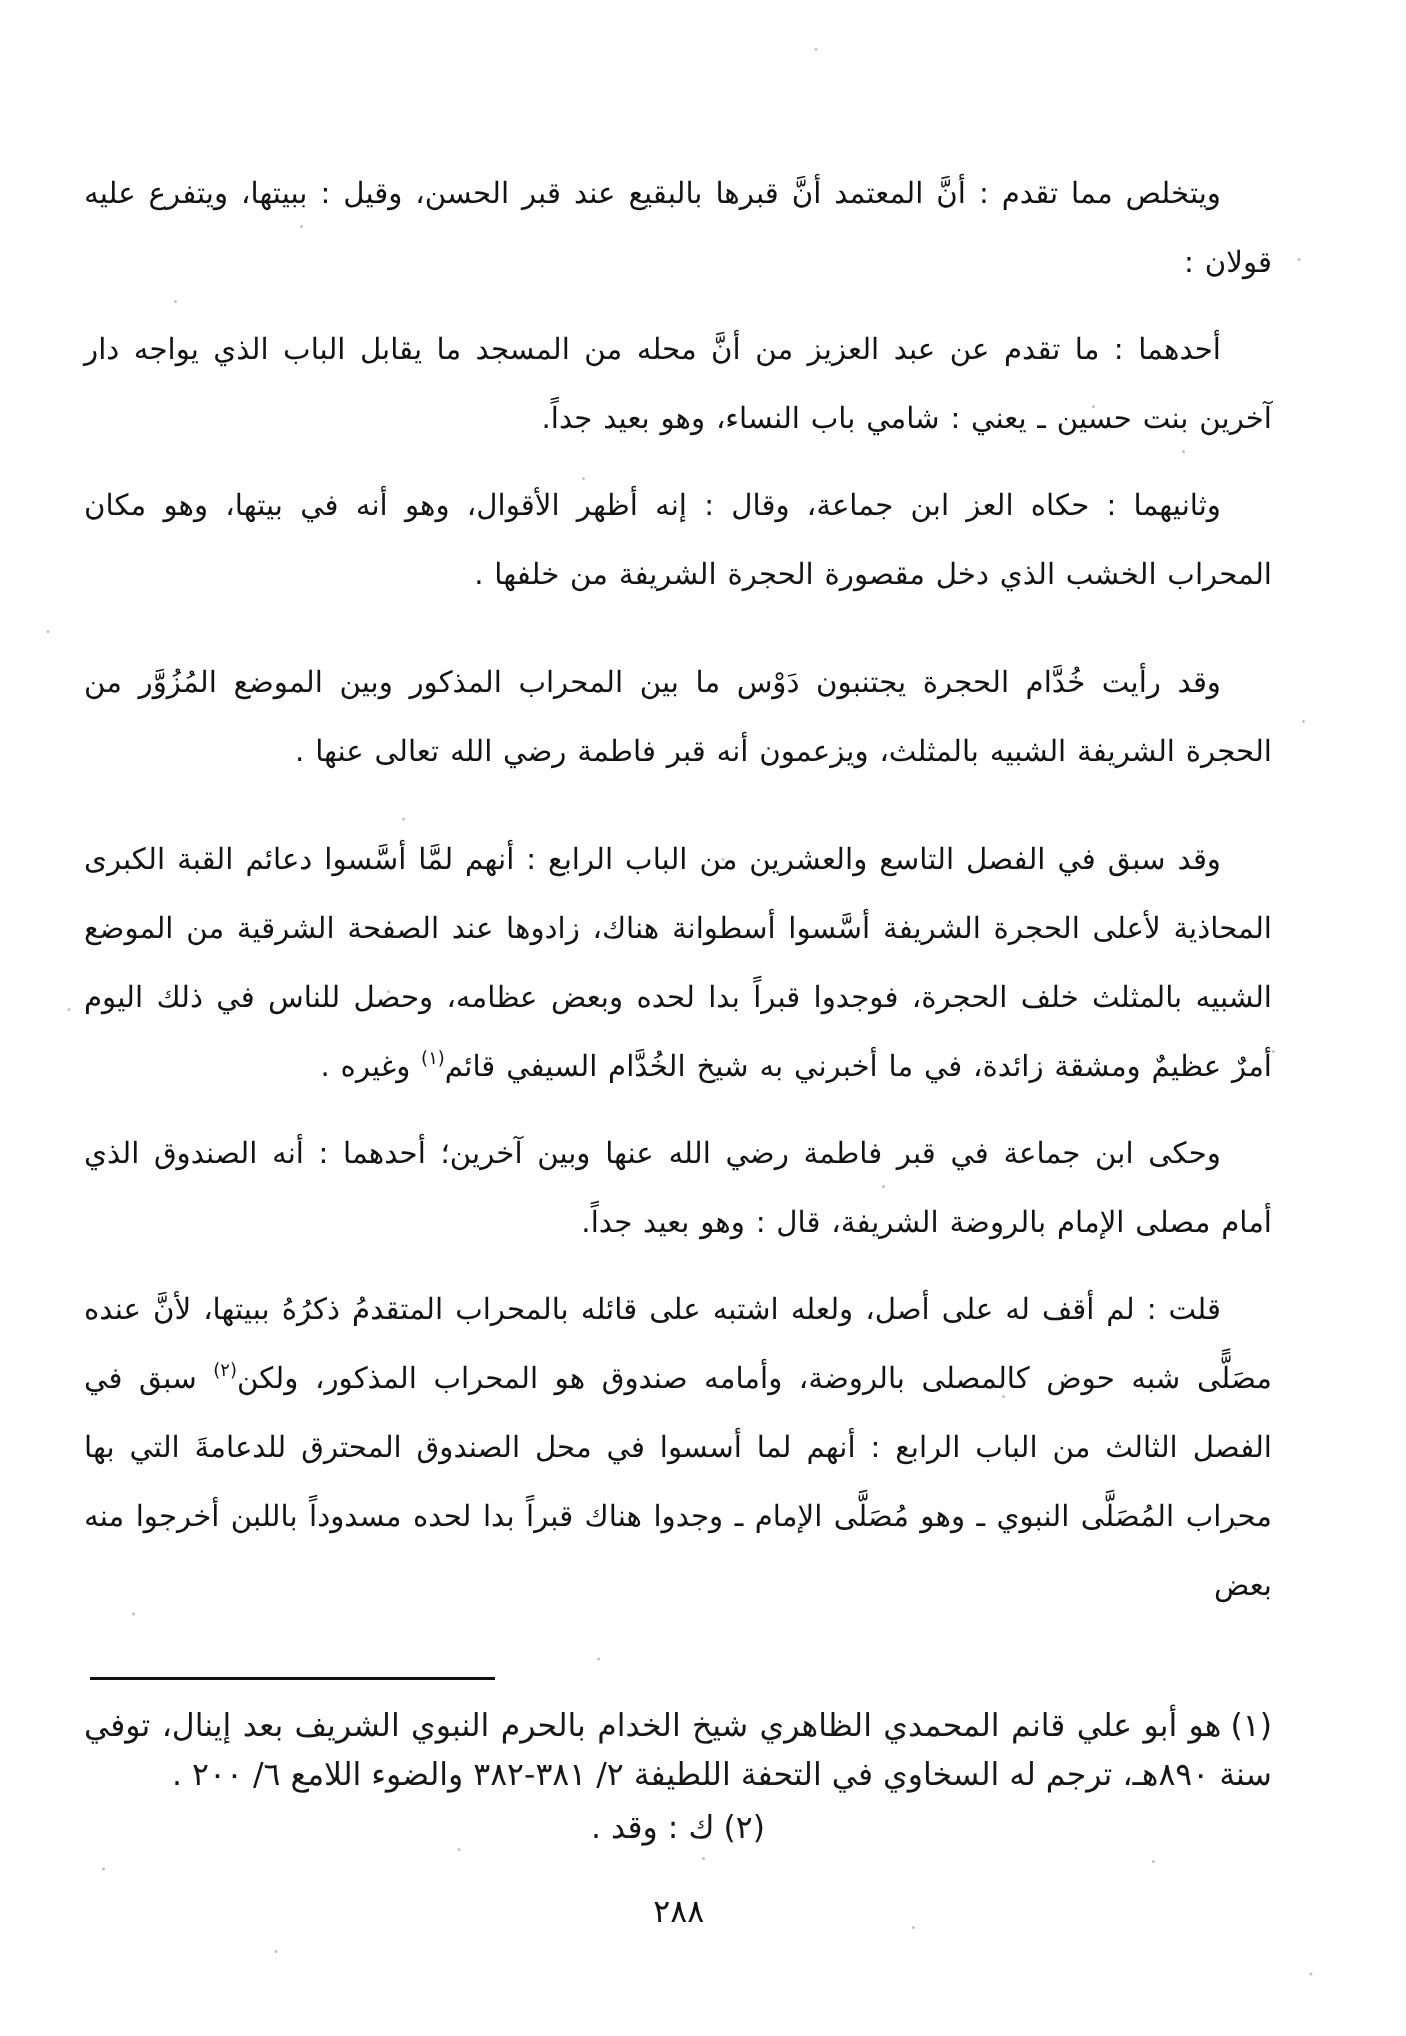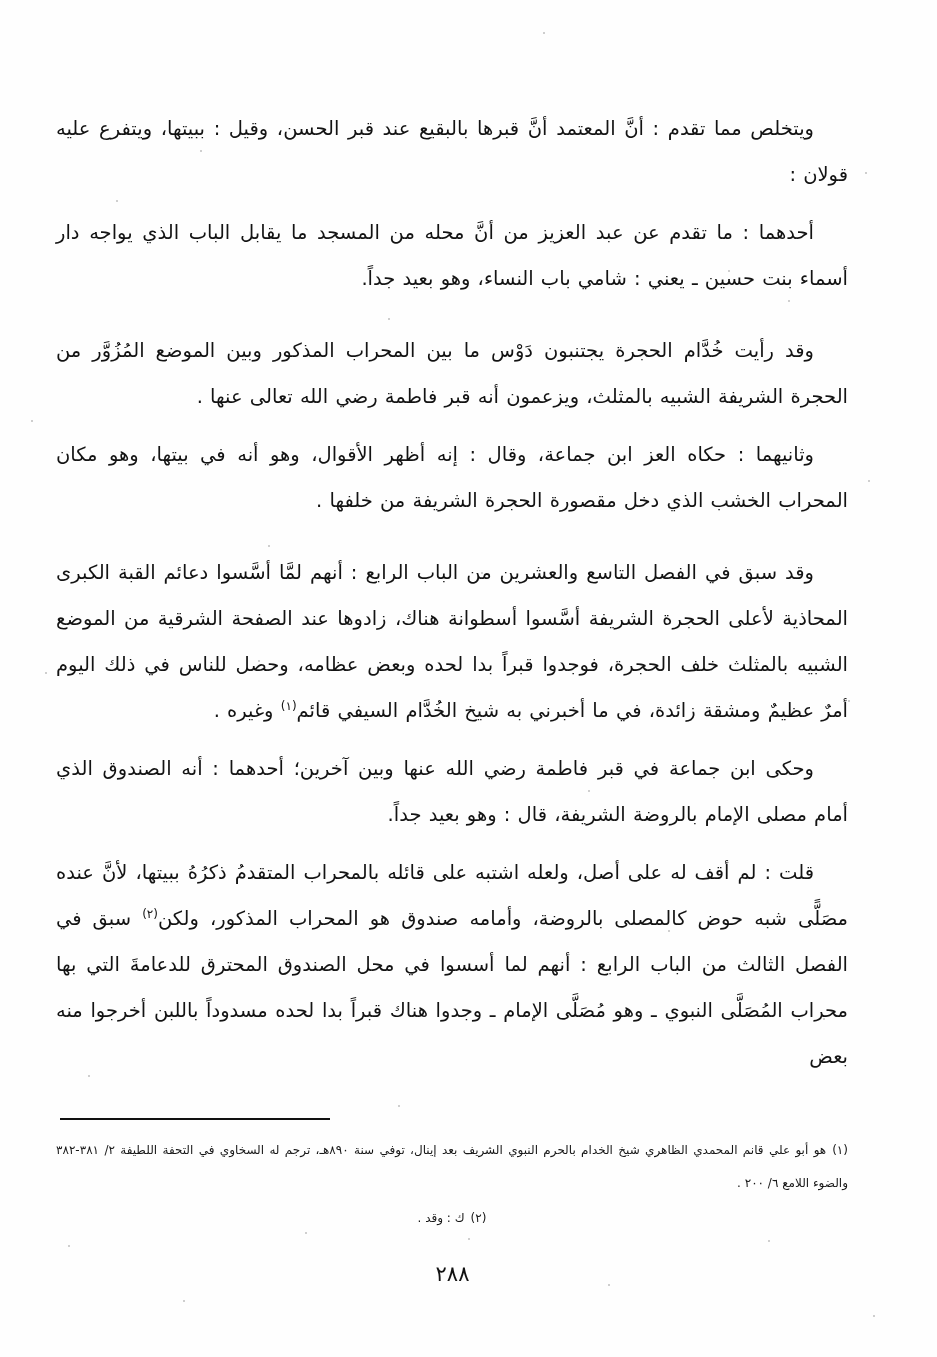--- a/index.html
+++ b/index.html
@@ -67,21 +67,21 @@
   .footnotes {
     position: absolute;
     right: 89px;
     left: 88px;
     top: 1134px;
     direction: rtl;
     text-align: justify;
     text-align-last: right;
   }
   .fn {
-    font-size: 12px;
+    font-size: 21px;
     line-height: 33px;
     color: #171717;
     margin: 0 0 2px 0;
     text-align: justify;
     text-align-last: right;
   }
   .fn.centered { text-align: left; text-align-last: center; }
   .fn-num { margin-left: 6px; }
   .page-number {
     position: absolute;
@@ -127,25 +127,25 @@
     <span style="left:100px;top:1245px;width:2px;height:2px;"></span>
     <span style="left:640px;top:1284px;width:2px;height:2px;"></span>
     <span style="left:215px;top:1300px;width:2px;height:2px;"></span>
     <span style="left:905px;top:1315px;width:2px;height:2px;"></span>
   </div>
 
   <div class="content">
 
     <p class="para">ويتخلص مما تقدم : أنَّ المعتمد أنَّ قبرها بالبقيع عند قبر الحسن، وقيل : ببيتها، ويتفرع عليه قولان :</p>
 
-    <p class="para gap-small">أحدهما : ما تقدم عن عبد العزيز من أنَّ محله من المسجد ما يقابل الباب الذي يواجه دار أسماء بنت حسين ـ يعني : شامي باب النساء، وهو بعيد جداً.</p>
+    <p class="para gap-small">أحدهما : ما تقدم عن عبد العزيز من أنَّ محله من المسجد ما يقابل الباب الذي يواجه دار آخرين بنت حسين ـ يعني : شامي باب النساء، وهو بعيد جداً.</p>
+
+    <p class="para gap-small">وثانيهما : حكاه العز ابن جماعة، وقال : إنه أظهر الأقوال، وهو أنه في بيتها، وهو مكان المحراب الخشب الذي دخل مقصورة الحجرة الشريفة من خلفها .</p>
 
     <p class="para gap-before">وقد رأيت خُدَّام الحجرة يجتنبون دَوْس ما بين المحراب المذكور وبين الموضع المُزُوَّر من الحجرة الشريفة الشبيه بالمثلث، ويزعمون أنه قبر فاطمة رضي الله تعالى عنها .</p>
-
-    <p class="para gap-small">وثانيهما : حكاه العز ابن جماعة، وقال : إنه أظهر الأقوال، وهو أنه في بيتها، وهو مكان المحراب الخشب الذي دخل مقصورة الحجرة الشريفة من خلفها .</p>
 
     <p class="para gap-before"><span>وقد سبق في الفصل التاسع والعشرين من الباب الرابع : أنهم لمَّا أسَّسوا دعائم القبة الكبرى المحاذية لأعلى الحجرة الشريفة أسَّسوا أسطوانة هناك، زادوها عند الصفحة الشرقية من الموضع الشبيه بالمثلث خلف الحجرة، فوجدوا قبراً بدا لحده وبعض عظامه، وحصل للناس في ذلك اليوم أمرٌ عظيمٌ ومشقة زائدة، في ما أخبرني به شيخ الخُدَّام السيفي قائم</span><span class="fn-ref">(١)</span><span> وغيره .</span></p>
 
     <p class="para gap-small">وحكى ابن جماعة في قبر فاطمة رضي الله عنها وبين آخرين؛ أحدهما : أنه الصندوق الذي أمام مصلى الإمام بالروضة الشريفة، قال : وهو بعيد جداً.</p>
 
     <p class="para gap-small"><span>قلت : لم أقف له على أصل، ولعله اشتبه على قائله بالمحراب المتقدمُ ذكرُهُ ببيتها، لأنَّ عنده مصَلًّى شبه حوض كالمصلى بالروضة، وأمامه صندوق هو المحراب المذكور، ولكن</span><span class="fn-ref">(٢)</span><span> سبق في الفصل الثالث من الباب الرابع : أنهم لما أسسوا في محل الصندوق المحترق للدعامةَ التي بها محراب المُصَلَّى النبوي ـ وهو مُصَلَّى الإمام ـ وجدوا هناك قبراً بدا لحده مسدوداً باللبن أخرجوا منه بعض</span></p>
 
   </div>
 
   <div class="footnote-rule"></div>

